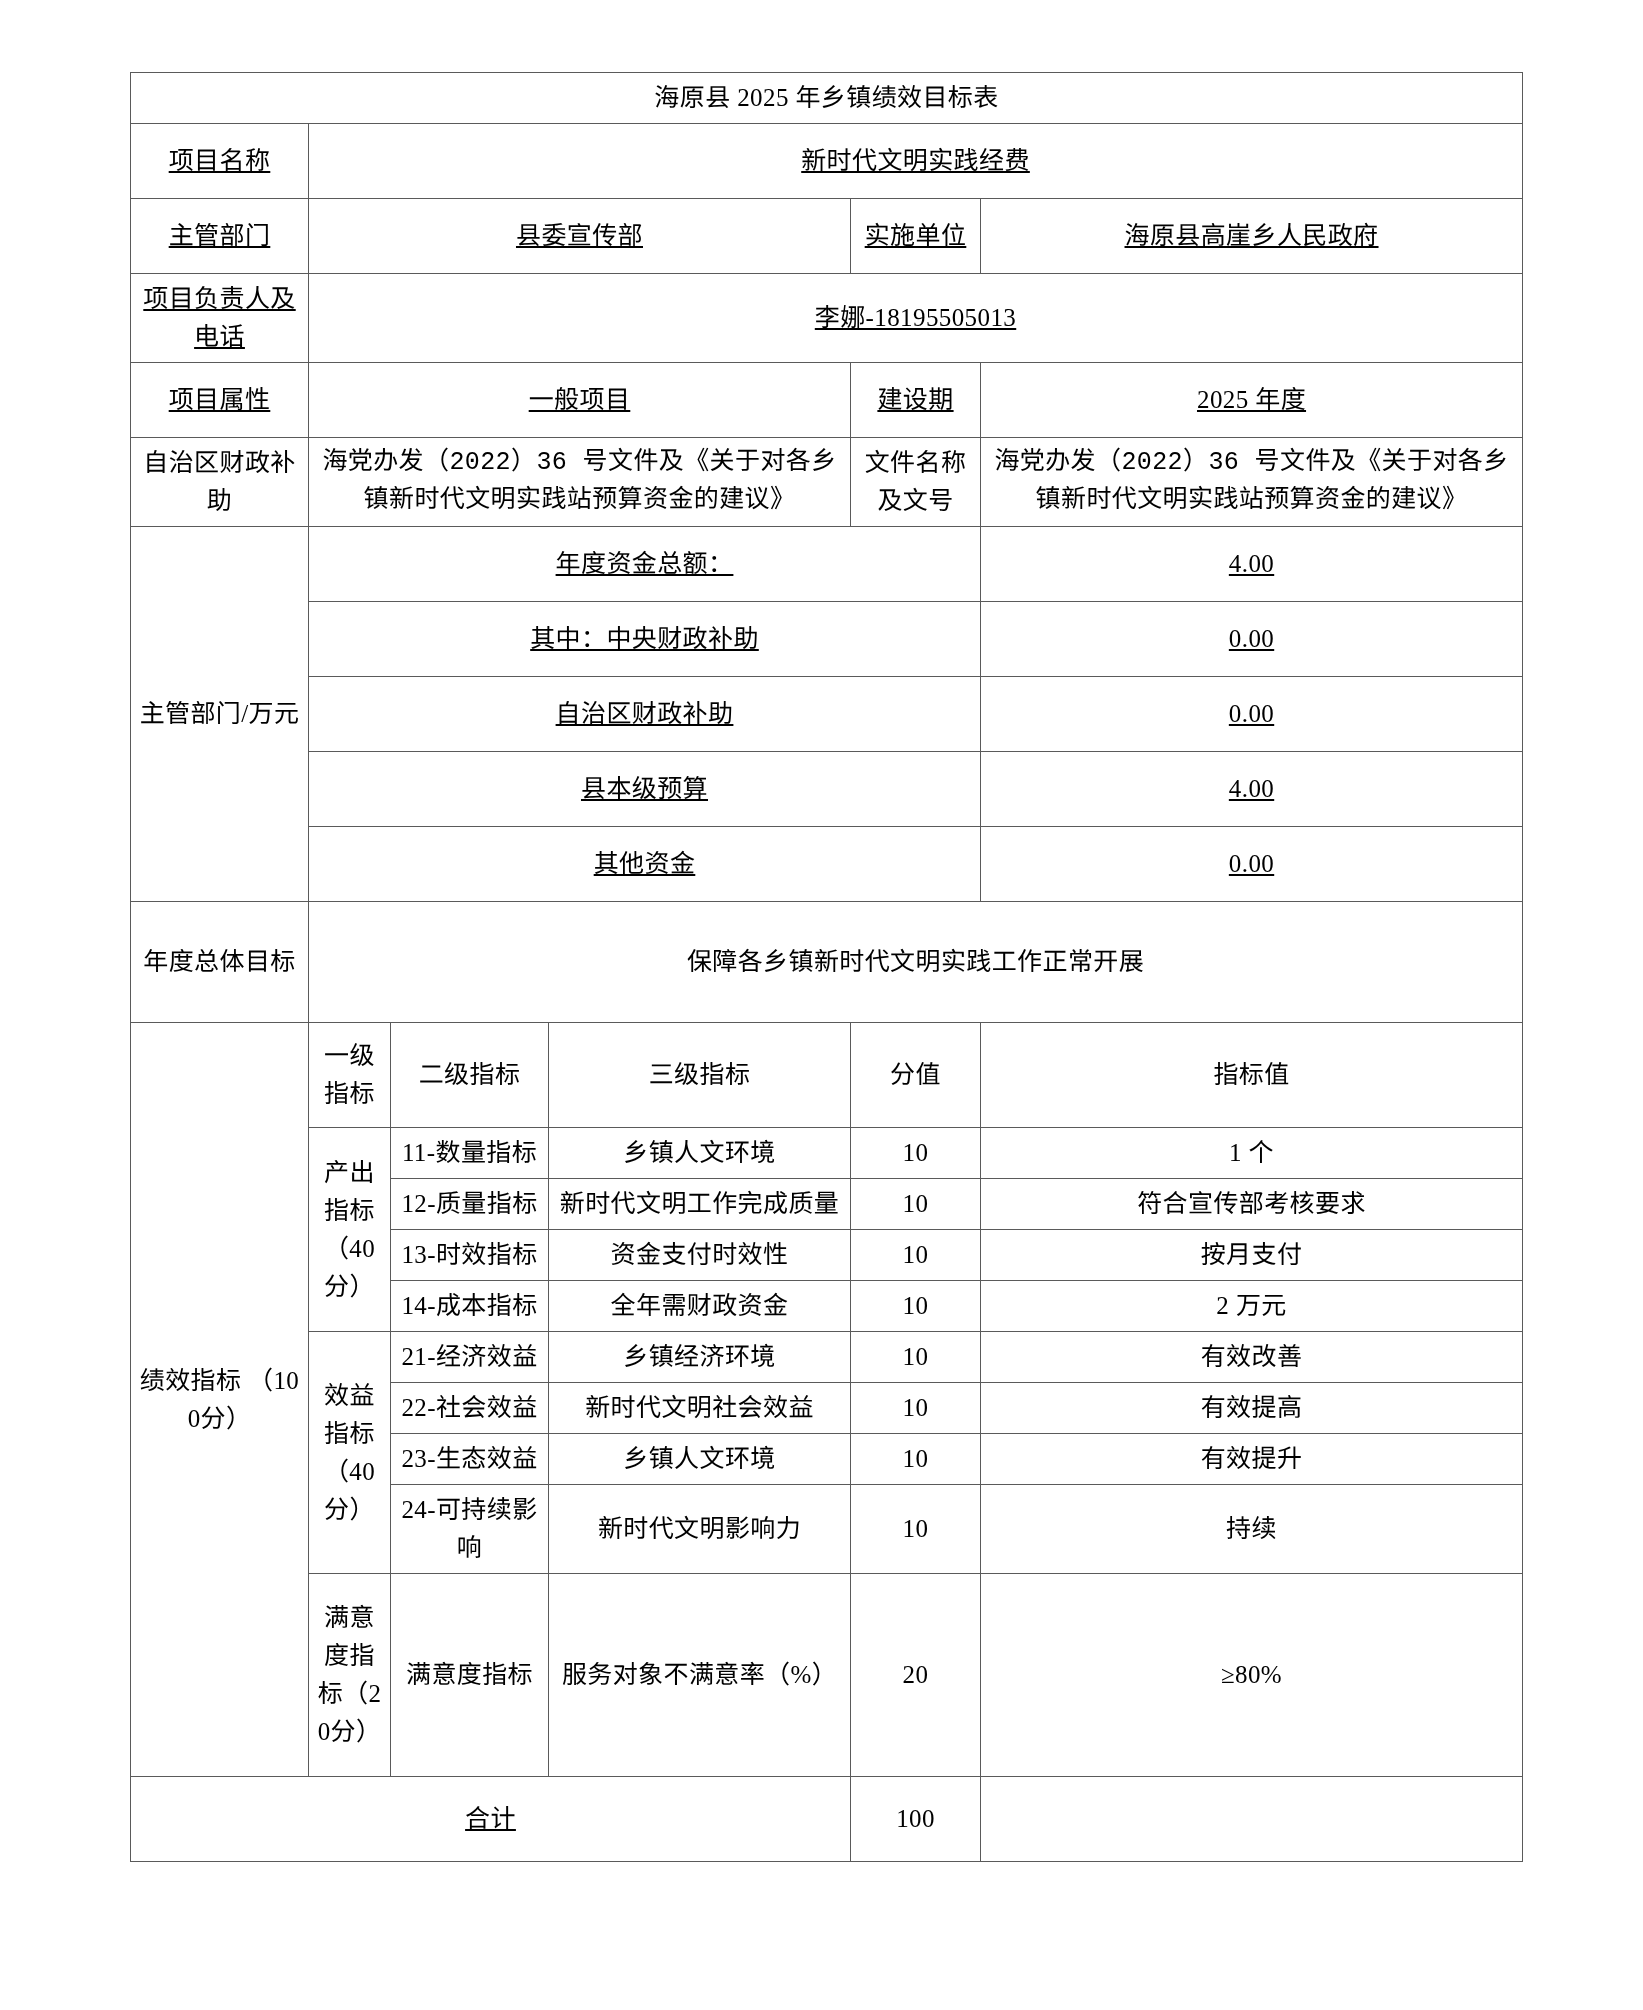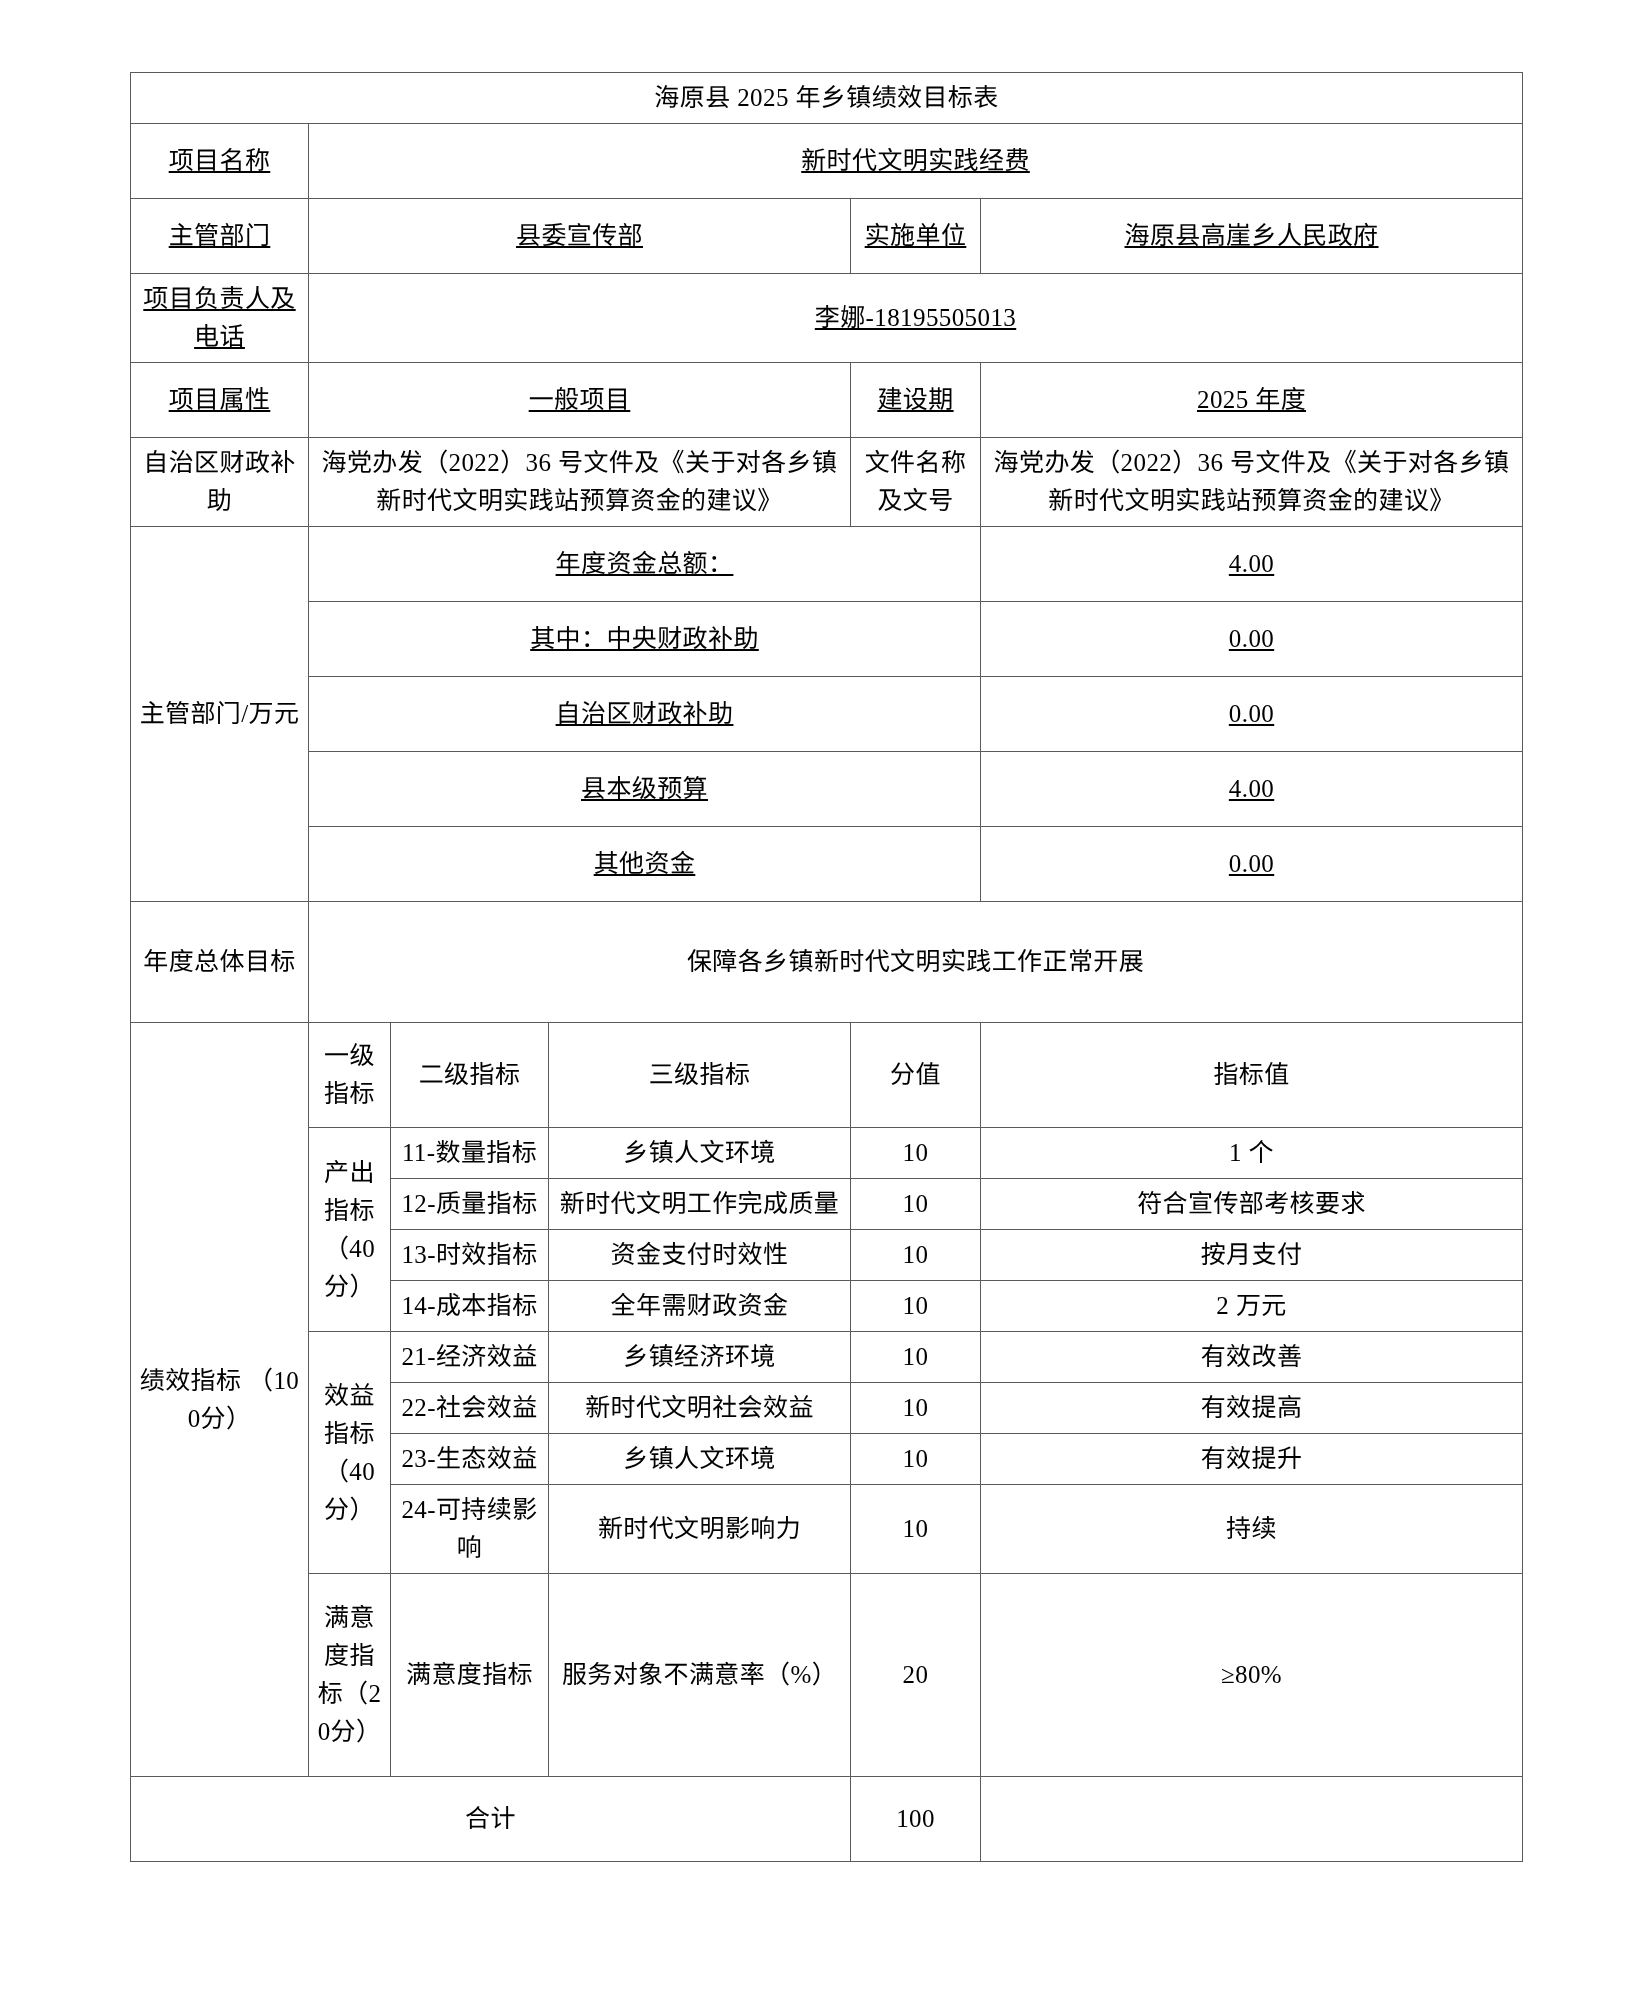--- a/index.html
+++ b/index.html
@@ -60,21 +60,21 @@
     padding-right: 2px;
   }
   .num { font-size: 25px; letter-spacing: 0.5px; }
   .wrap-txt { line-height: 1.5; }
   .perf-label {
     font-size: 25px;
     line-height: 1.6;
     letter-spacing: 1px;
     margin-left: 47px;
   }
-  .pad-v { padding-top: 16px; padding-bottom: 16px; }
+  .pad-v { padding-top: 16px; padding-bottom: 16px; font-family: Liberation Mono, monospace; }
 </style>
 </head>
 <body>
 
 <div id="page">
   <div id="sheet">
 
     <table class="grid">
       <colgroup>
         <col style="width:178px">
@@ -212,21 +212,21 @@
 
         <tr>
           <td class="narrow-label" style="height:190px;margin-left:24px;">满意度指标（20分）</td>
           <td>满意度指标</td>
           <td class="wrap-txt">服务对象不满意率（%）</td>
           <td class="num">20</td>
           <td colspan="2" class="num">≥80%</td>
         </tr>
 
         <tr>
-          <td colspan="4" style="height:72px;">合计</td>
+          <td colspan="4" style="height:72px;text-decoration:underline;">合计</td>
           <td class="num">100</td>
           <td colspan="2"></td>
         </tr>
 
       </tbody>
     </table>
 
   </div>
 </div>
 

